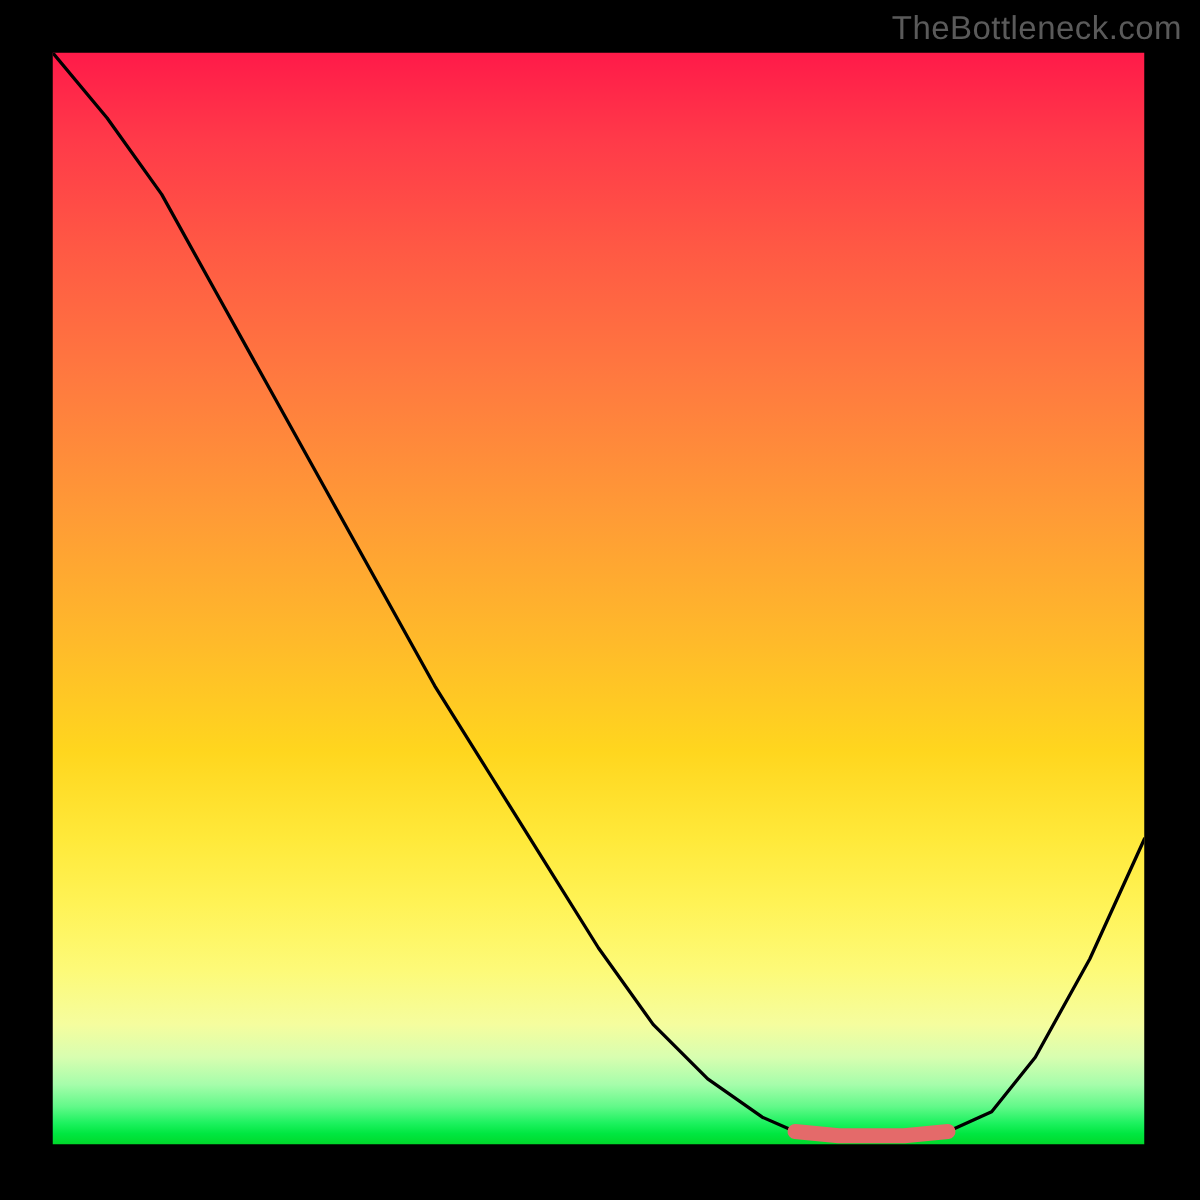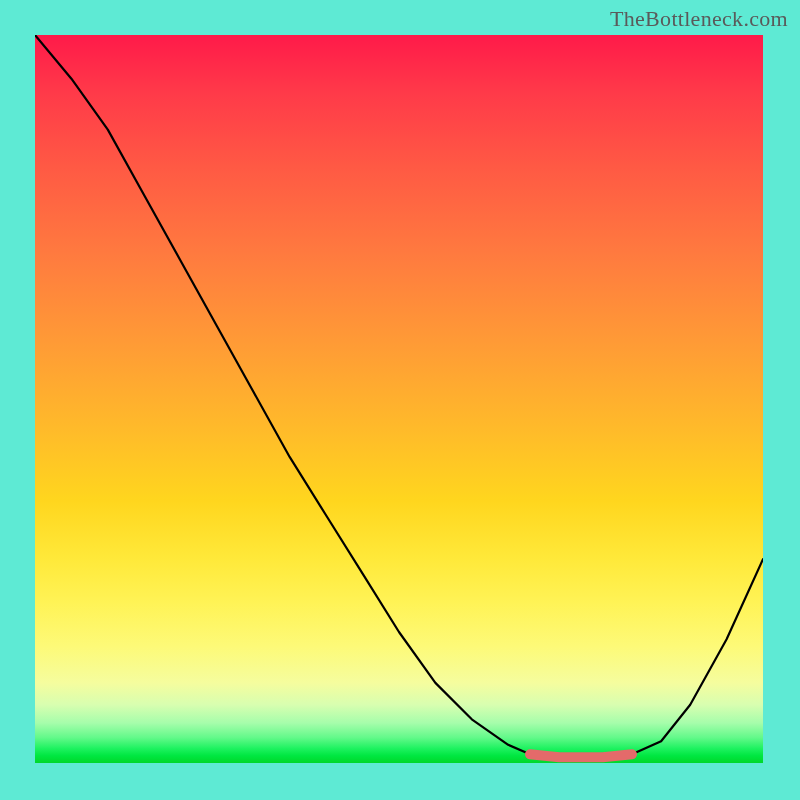--- a/index.html
+++ b/index.html
@@ -1,17 +1,17 @@
 <!DOCTYPE html>
 <html><head>
 <meta charset="utf-8">
 <style>
   * { margin: 0; padding: 0; box-sizing: border-box; }
   body { width: 800px; height: 800px; overflow: hidden; position: relative; font-family: Arial, sans-serif; }
-  .frame { width: 800px; height: 800px; background: #5eead4; position: relative; font-family: Liberation Serif, serif; }
+  .frame { width: 800px; height: 800px; background: #000000; position: relative; }
   .watermark { position: absolute; top: 6px; right: 12px; color: #5a5a5a; font-size: 22px; font-weight: 500; letter-spacing: 0.3px; z-index: 5; }
   .plot { position: absolute; left: 35px; top: 35px; width: 728px; height: 728px; overflow: hidden; }
   .grad { width: 100%; height: 100%; background: linear-gradient(to bottom,
       #ff1a49 0%,
       #ff3a49 8%,
       #ff5944 18%,
       #ff7a3f 30%,
       #ff9a36 42%,
       #ffba2a 54%,
       #ffd61e 64%,

